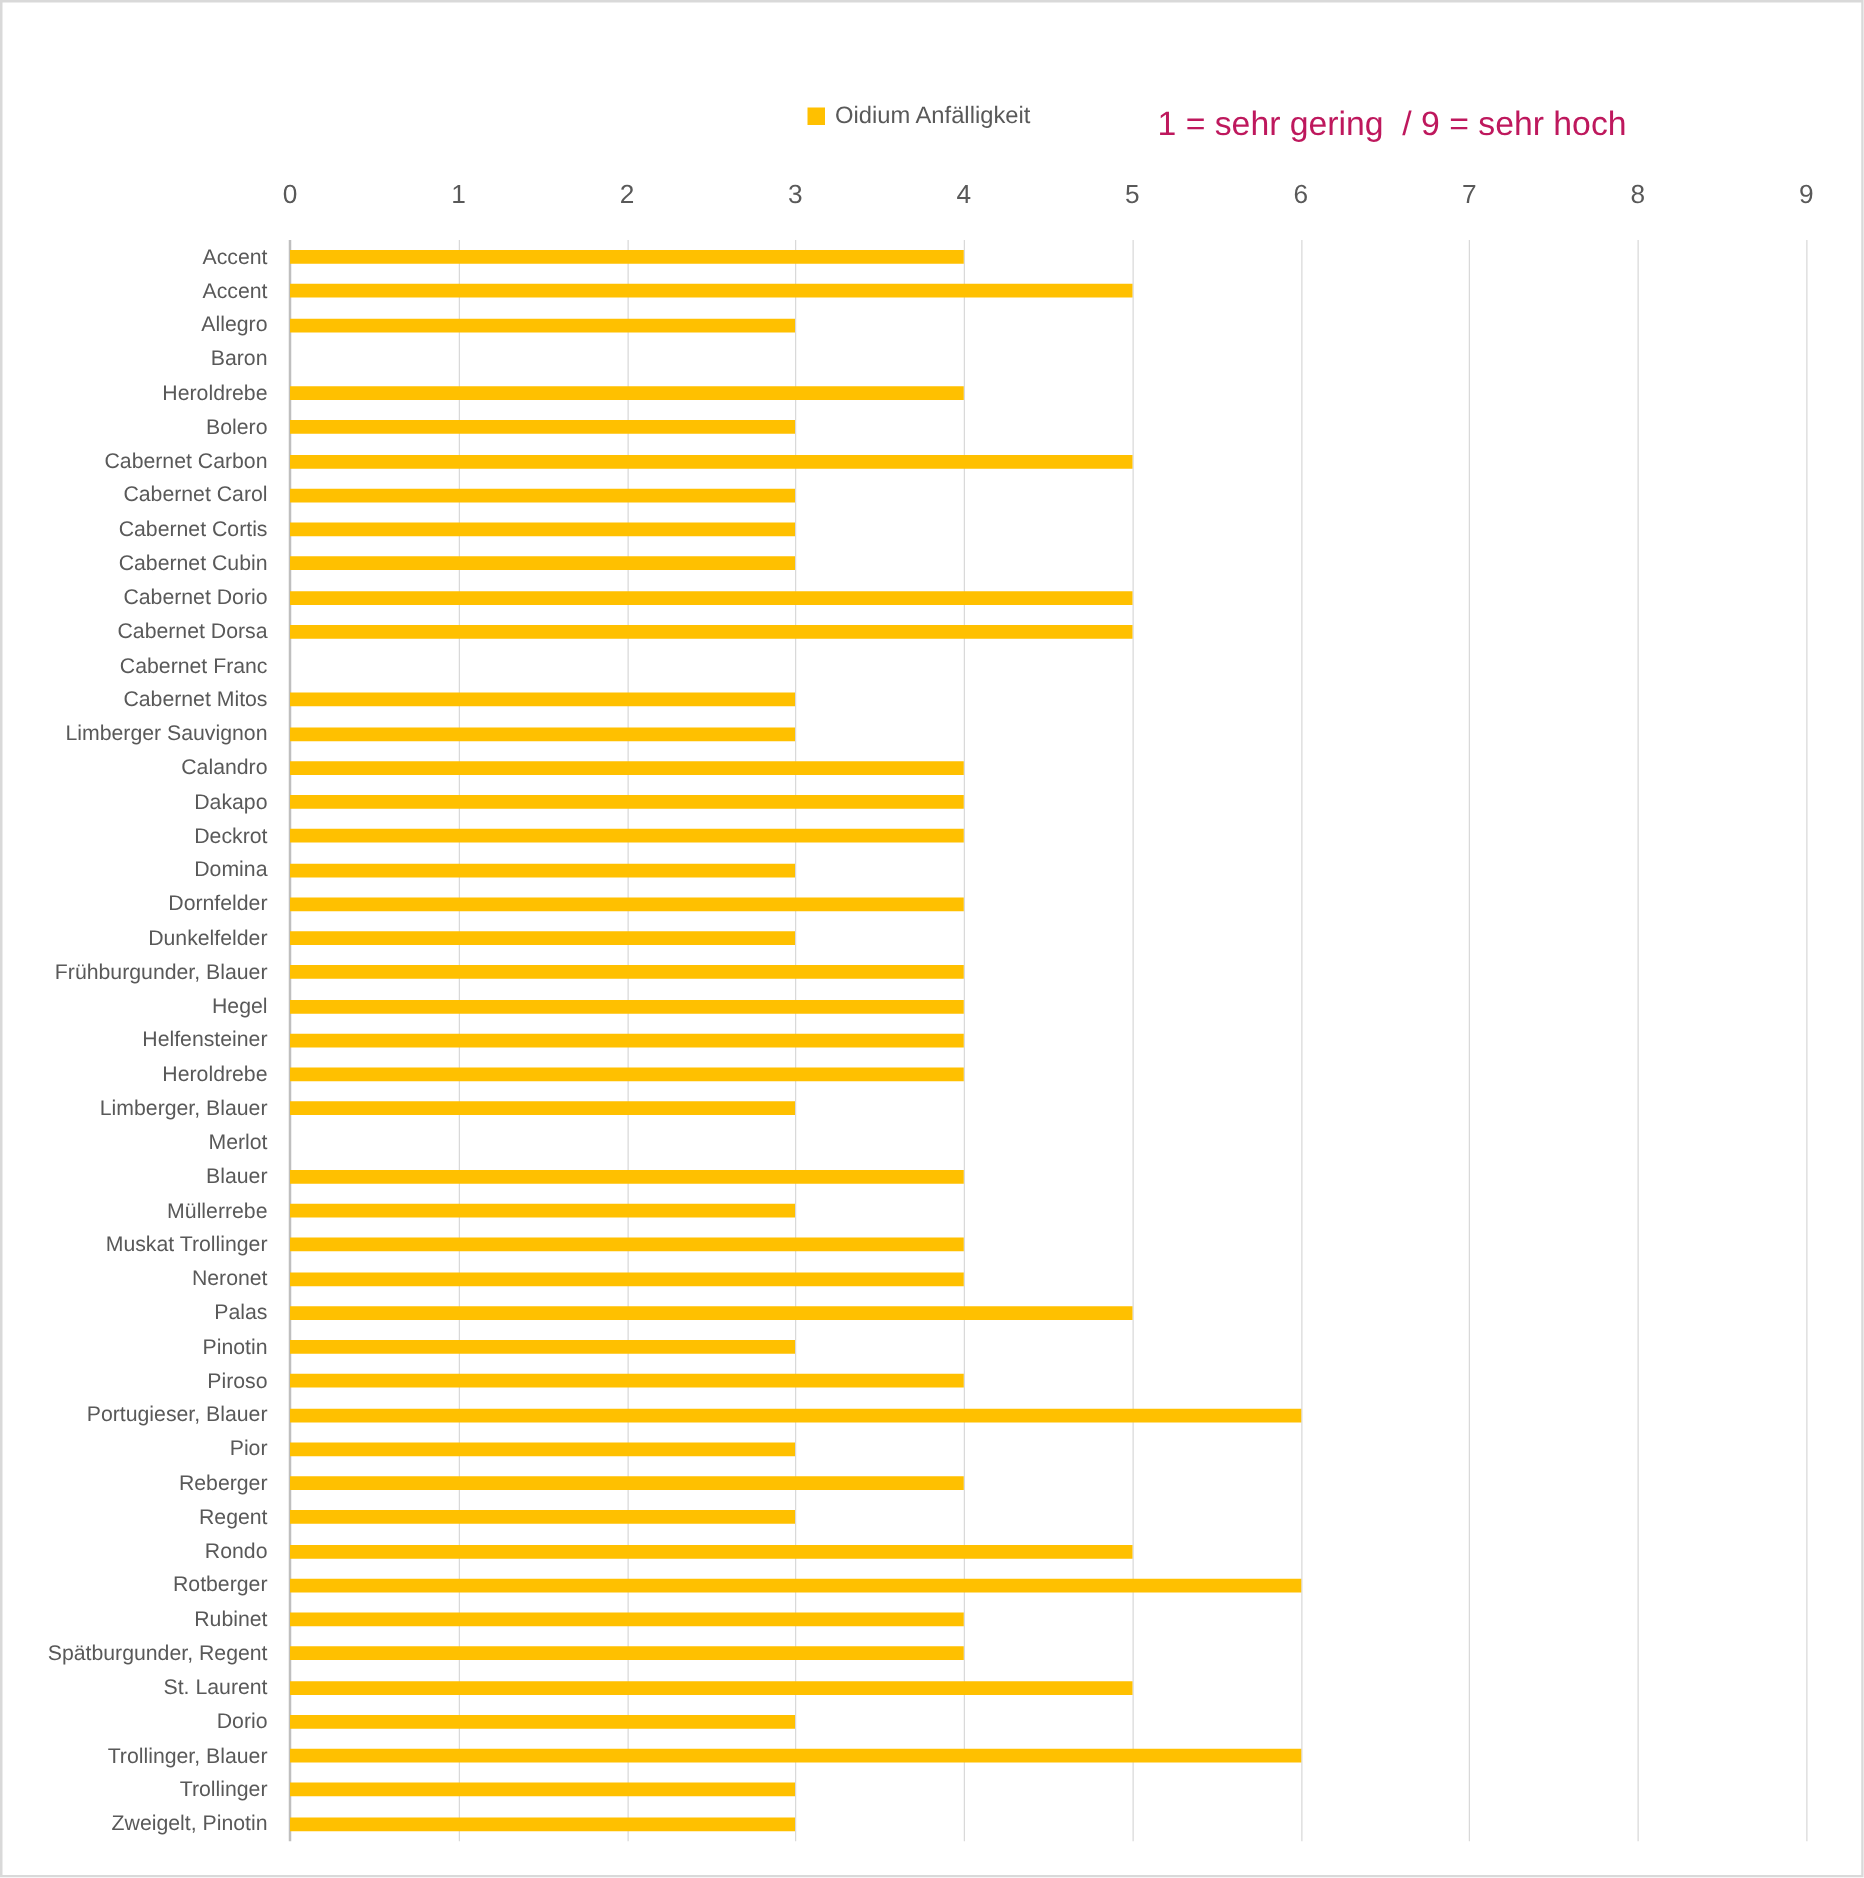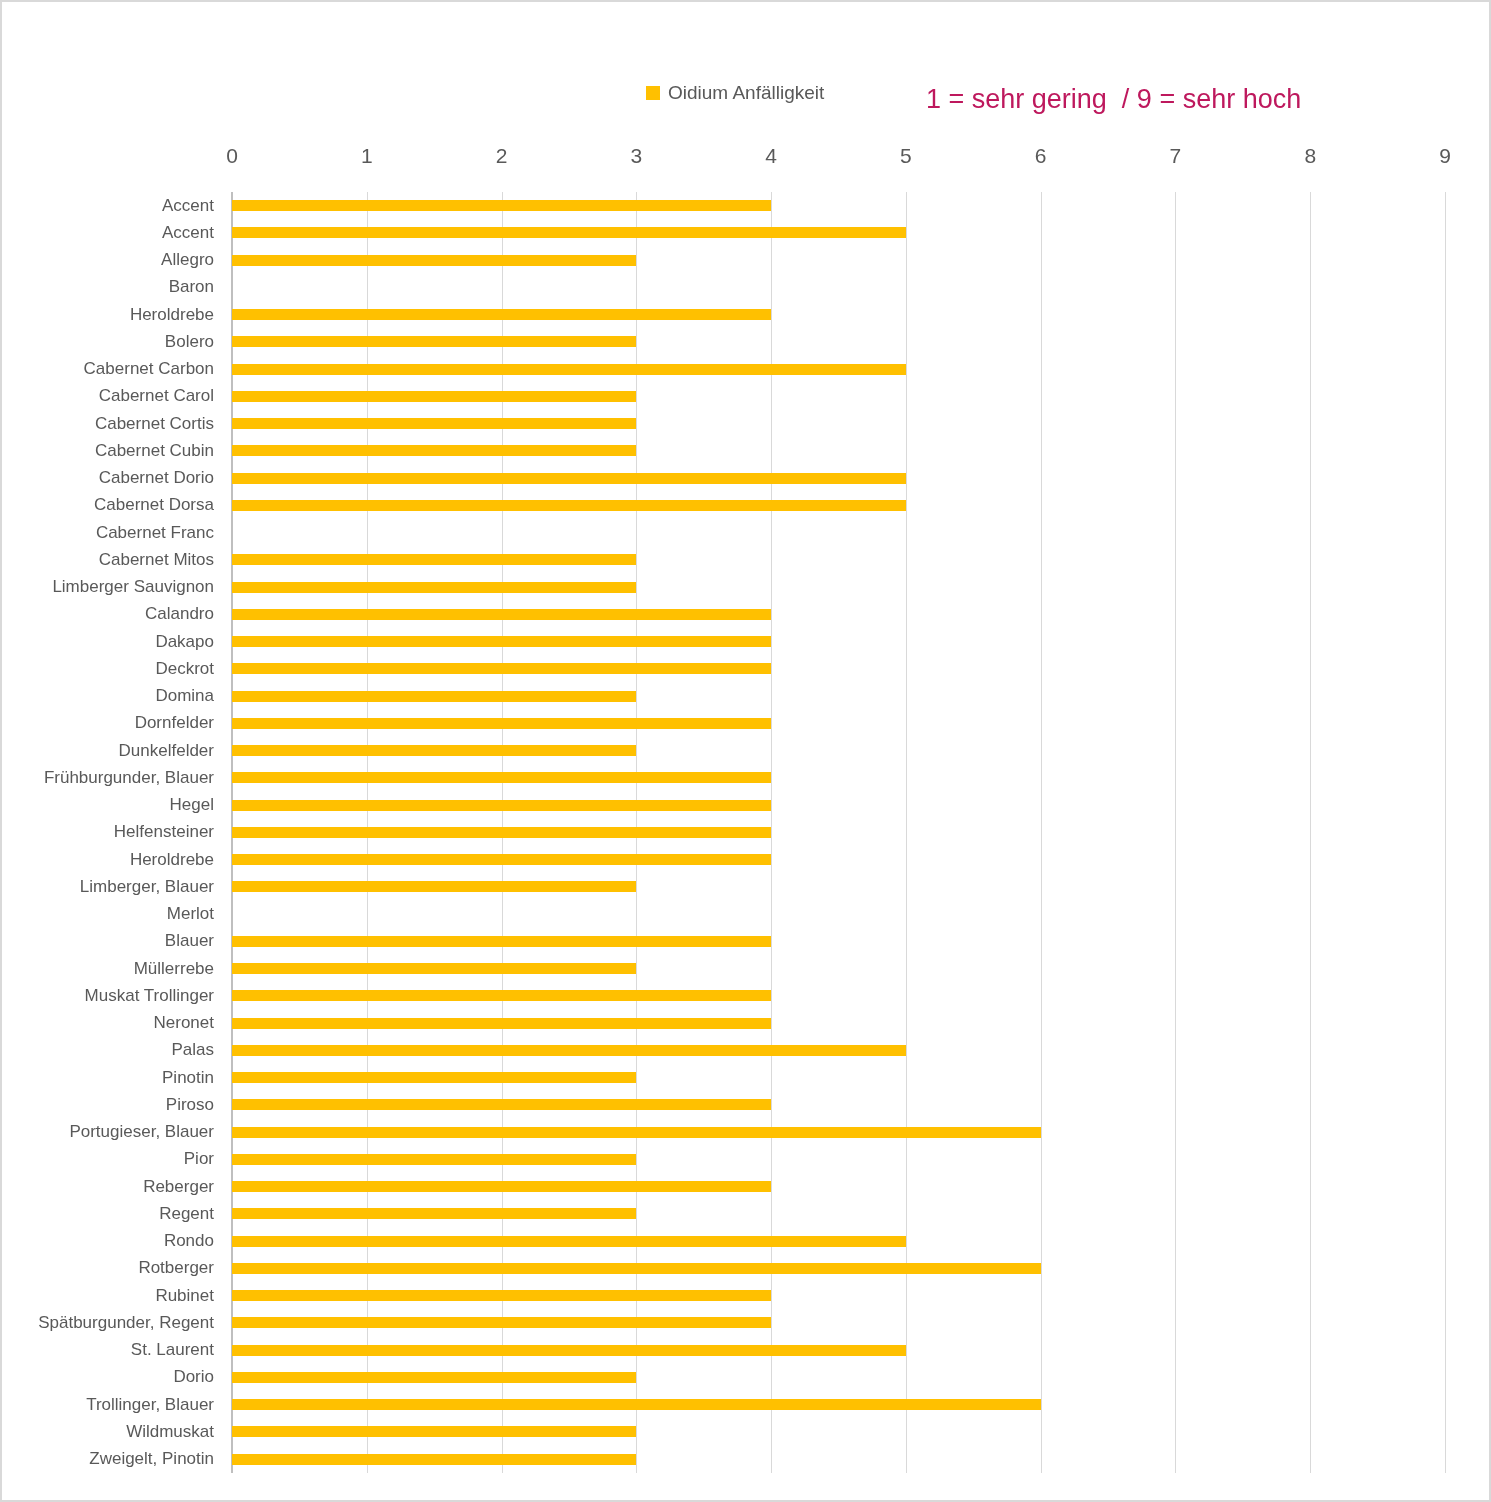--- a/index.html
+++ b/index.html
@@ -114,21 +114,21 @@
       <div class="label-row">Pior</div>
       <div class="label-row">Reberger</div>
       <div class="label-row">Regent</div>
       <div class="label-row">Rondo</div>
       <div class="label-row">Rotberger</div>
       <div class="label-row">Rubinet</div>
       <div class="label-row">Spätburgunder, Regent</div>
       <div class="label-row">St. Laurent</div>
       <div class="label-row">Dorio</div>
       <div class="label-row">Trollinger, Blauer</div>
-      <div class="label-row">Wildmuskat</div>
+      <div class="label-row">Trollinger</div>
       <div class="label-row">Zweigelt, Pinotin</div>
     </div>
 
   <div class="plot">
     <div class="gridlines">
         <div class="gridline axis-line" style="left: 0%;"></div>
         <div class="gridline" style="left: 11.1111%;"></div>
         <div class="gridline" style="left: 22.2222%;"></div>
         <div class="gridline" style="left: 33.3333%;"></div>
         <div class="gridline" style="left: 44.4444%;"></div>

